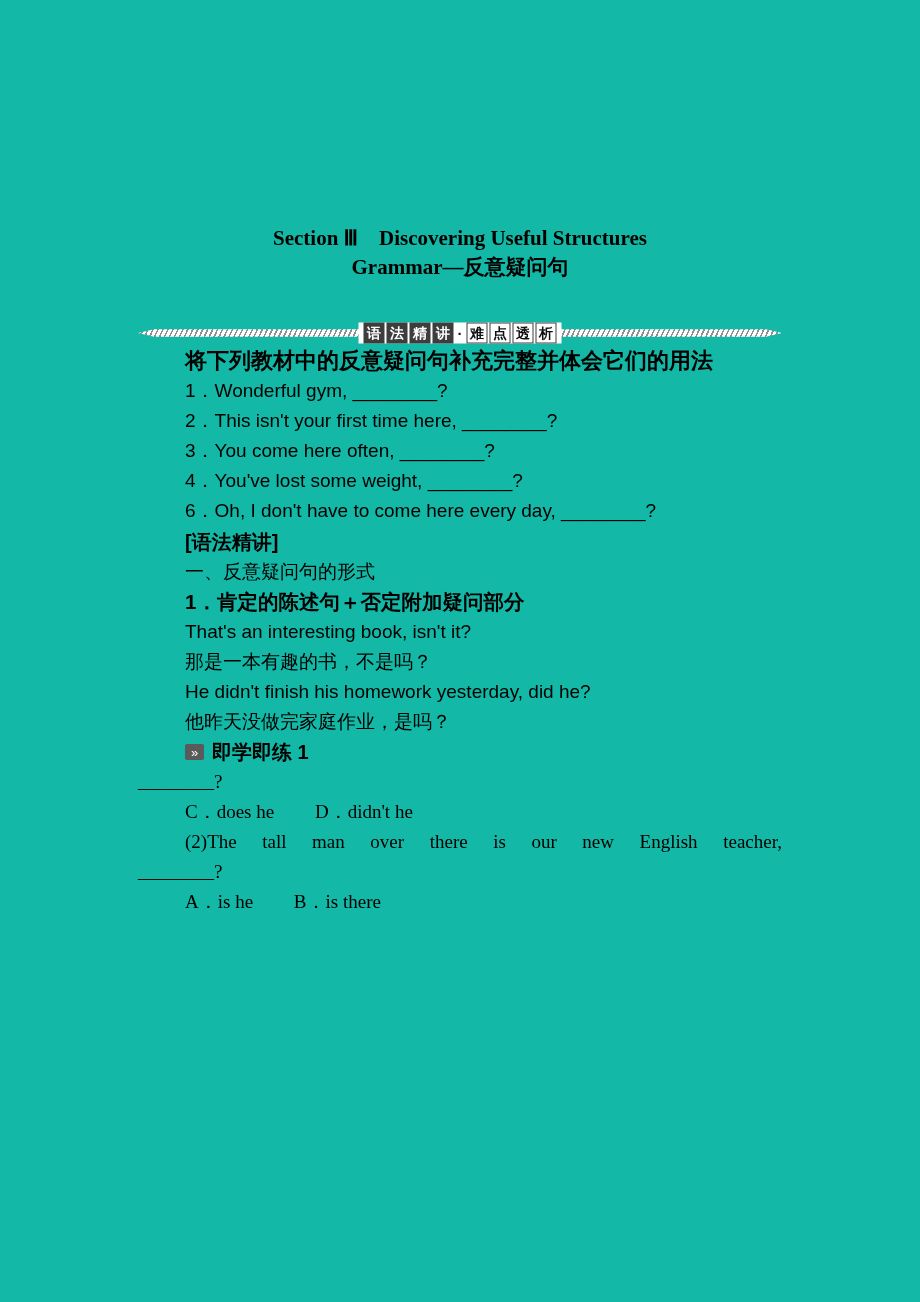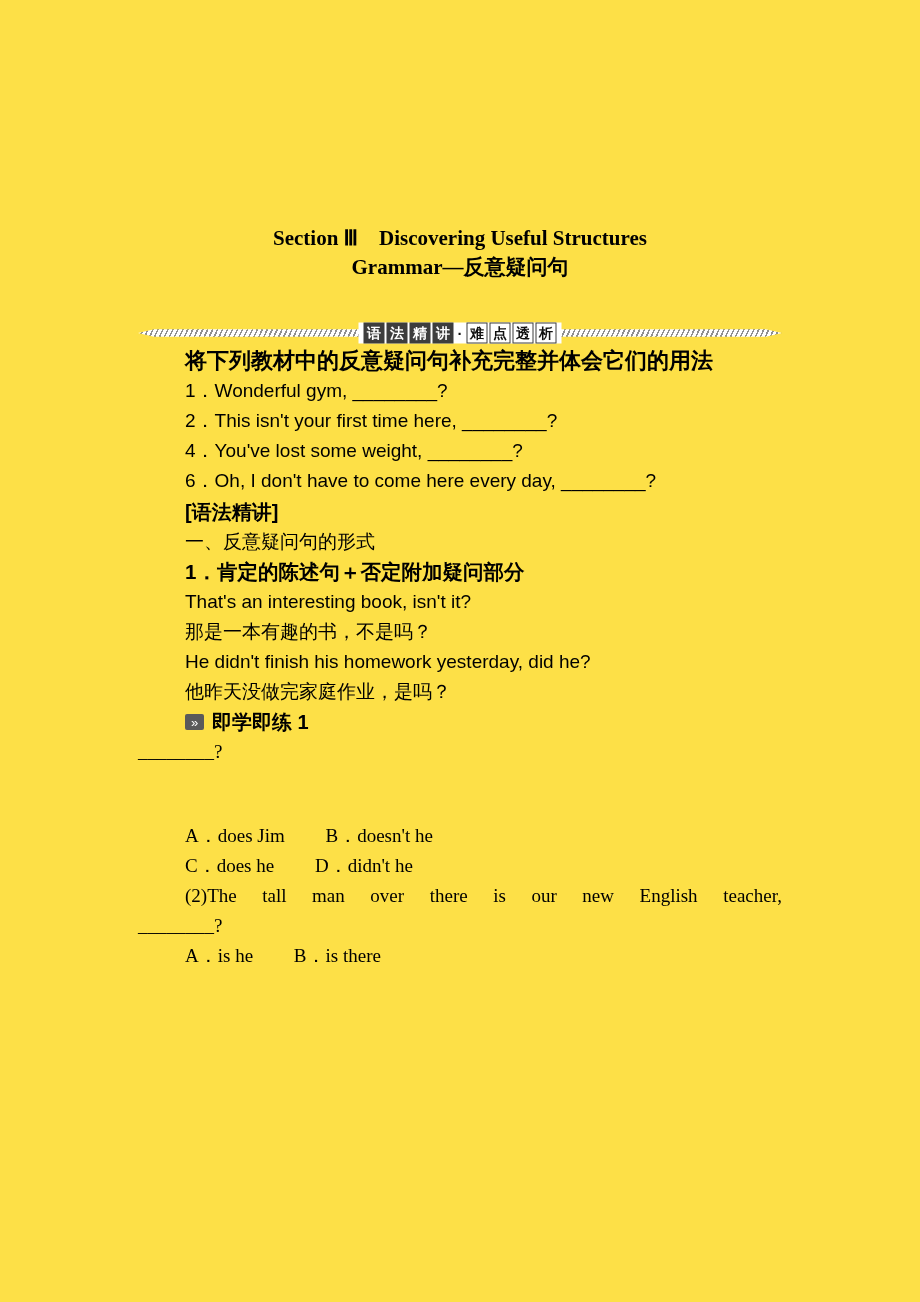--- a/index.html
+++ b/index.html
@@ -7,21 +7,21 @@
   body {
     height: 1302px;
     overflow: hidden;
     color: #000;
     font-family: "Liberation Sans", sans-serif;
   }
   .page {
     width: 920px;
     height: 1302px;
     padding: 224px 138px 0 138px;
-    background: #fde047;
+    background: #14b8a6;
   }
 
   
   .title-block {
     text-align: center;
     font-family: "Liberation Serif", serif;
     font-weight: bold;
     font-size: 21px;
   }
   .title-line { line-height: 29px; }
@@ -105,44 +105,41 @@
       <span class="bchar light">点</span>
       <span class="bchar light">透</span>
       <span class="bchar light">析</span>
     </div>
   </div>
 
   <div class="p lead">将下列教材中的反意疑问句补充完整并体会它们的用法</div>
 
   <div class="p item">1．Wonderful gym, ________?</div>
   <div class="p item">2．This isn't your first time here, ________?</div>
+  <div class="p item">3．You come here often, ________?</div>
   <div class="p item">4．You've lost some weight, ________?</div>
   <div class="p item">6．Oh, I don't have to come here every day, ________?</div>
 
   <div class="p heading-bracket mt7">[语法精讲]</div>
   <div class="p section-title">一、反意疑问句的形式</div>
 
   <div class="p rule-title">1．肯定的陈述句＋否定附加疑问部分</div>
   <div class="p">That's an interesting book, isn't it?</div>
   <div class="p">那是一本有趣的书，不是吗？</div>
 
   <div class="p">He didn't finish his homework yesterday, did he?</div>
   <div class="p">他昨天没做完家庭作业，是吗？</div>
 
   <div class="practice-row">
     <span class="practice-icon">»</span>
     <span class="practice-label">即学即练 1</span>
   </div>
 
   <div class="p serif noindent">________?</div>
 
-  <div class="p serif options mt54">
-    <span class="opt">A．does Jim</span>
-    <span class="opt">B．doesn't he</span>
-  </div>
   <div class="p serif options">
     <span class="opt">C．does he</span>
     <span class="opt">D．didn't he</span>
   </div>
 
   <div class="p serif spread">(2)The tall man over there is our new English teacher,</div>
   <div class="p serif noindent">________?</div>
 
   <div class="p serif options">
     <span class="opt">A．is he</span>

